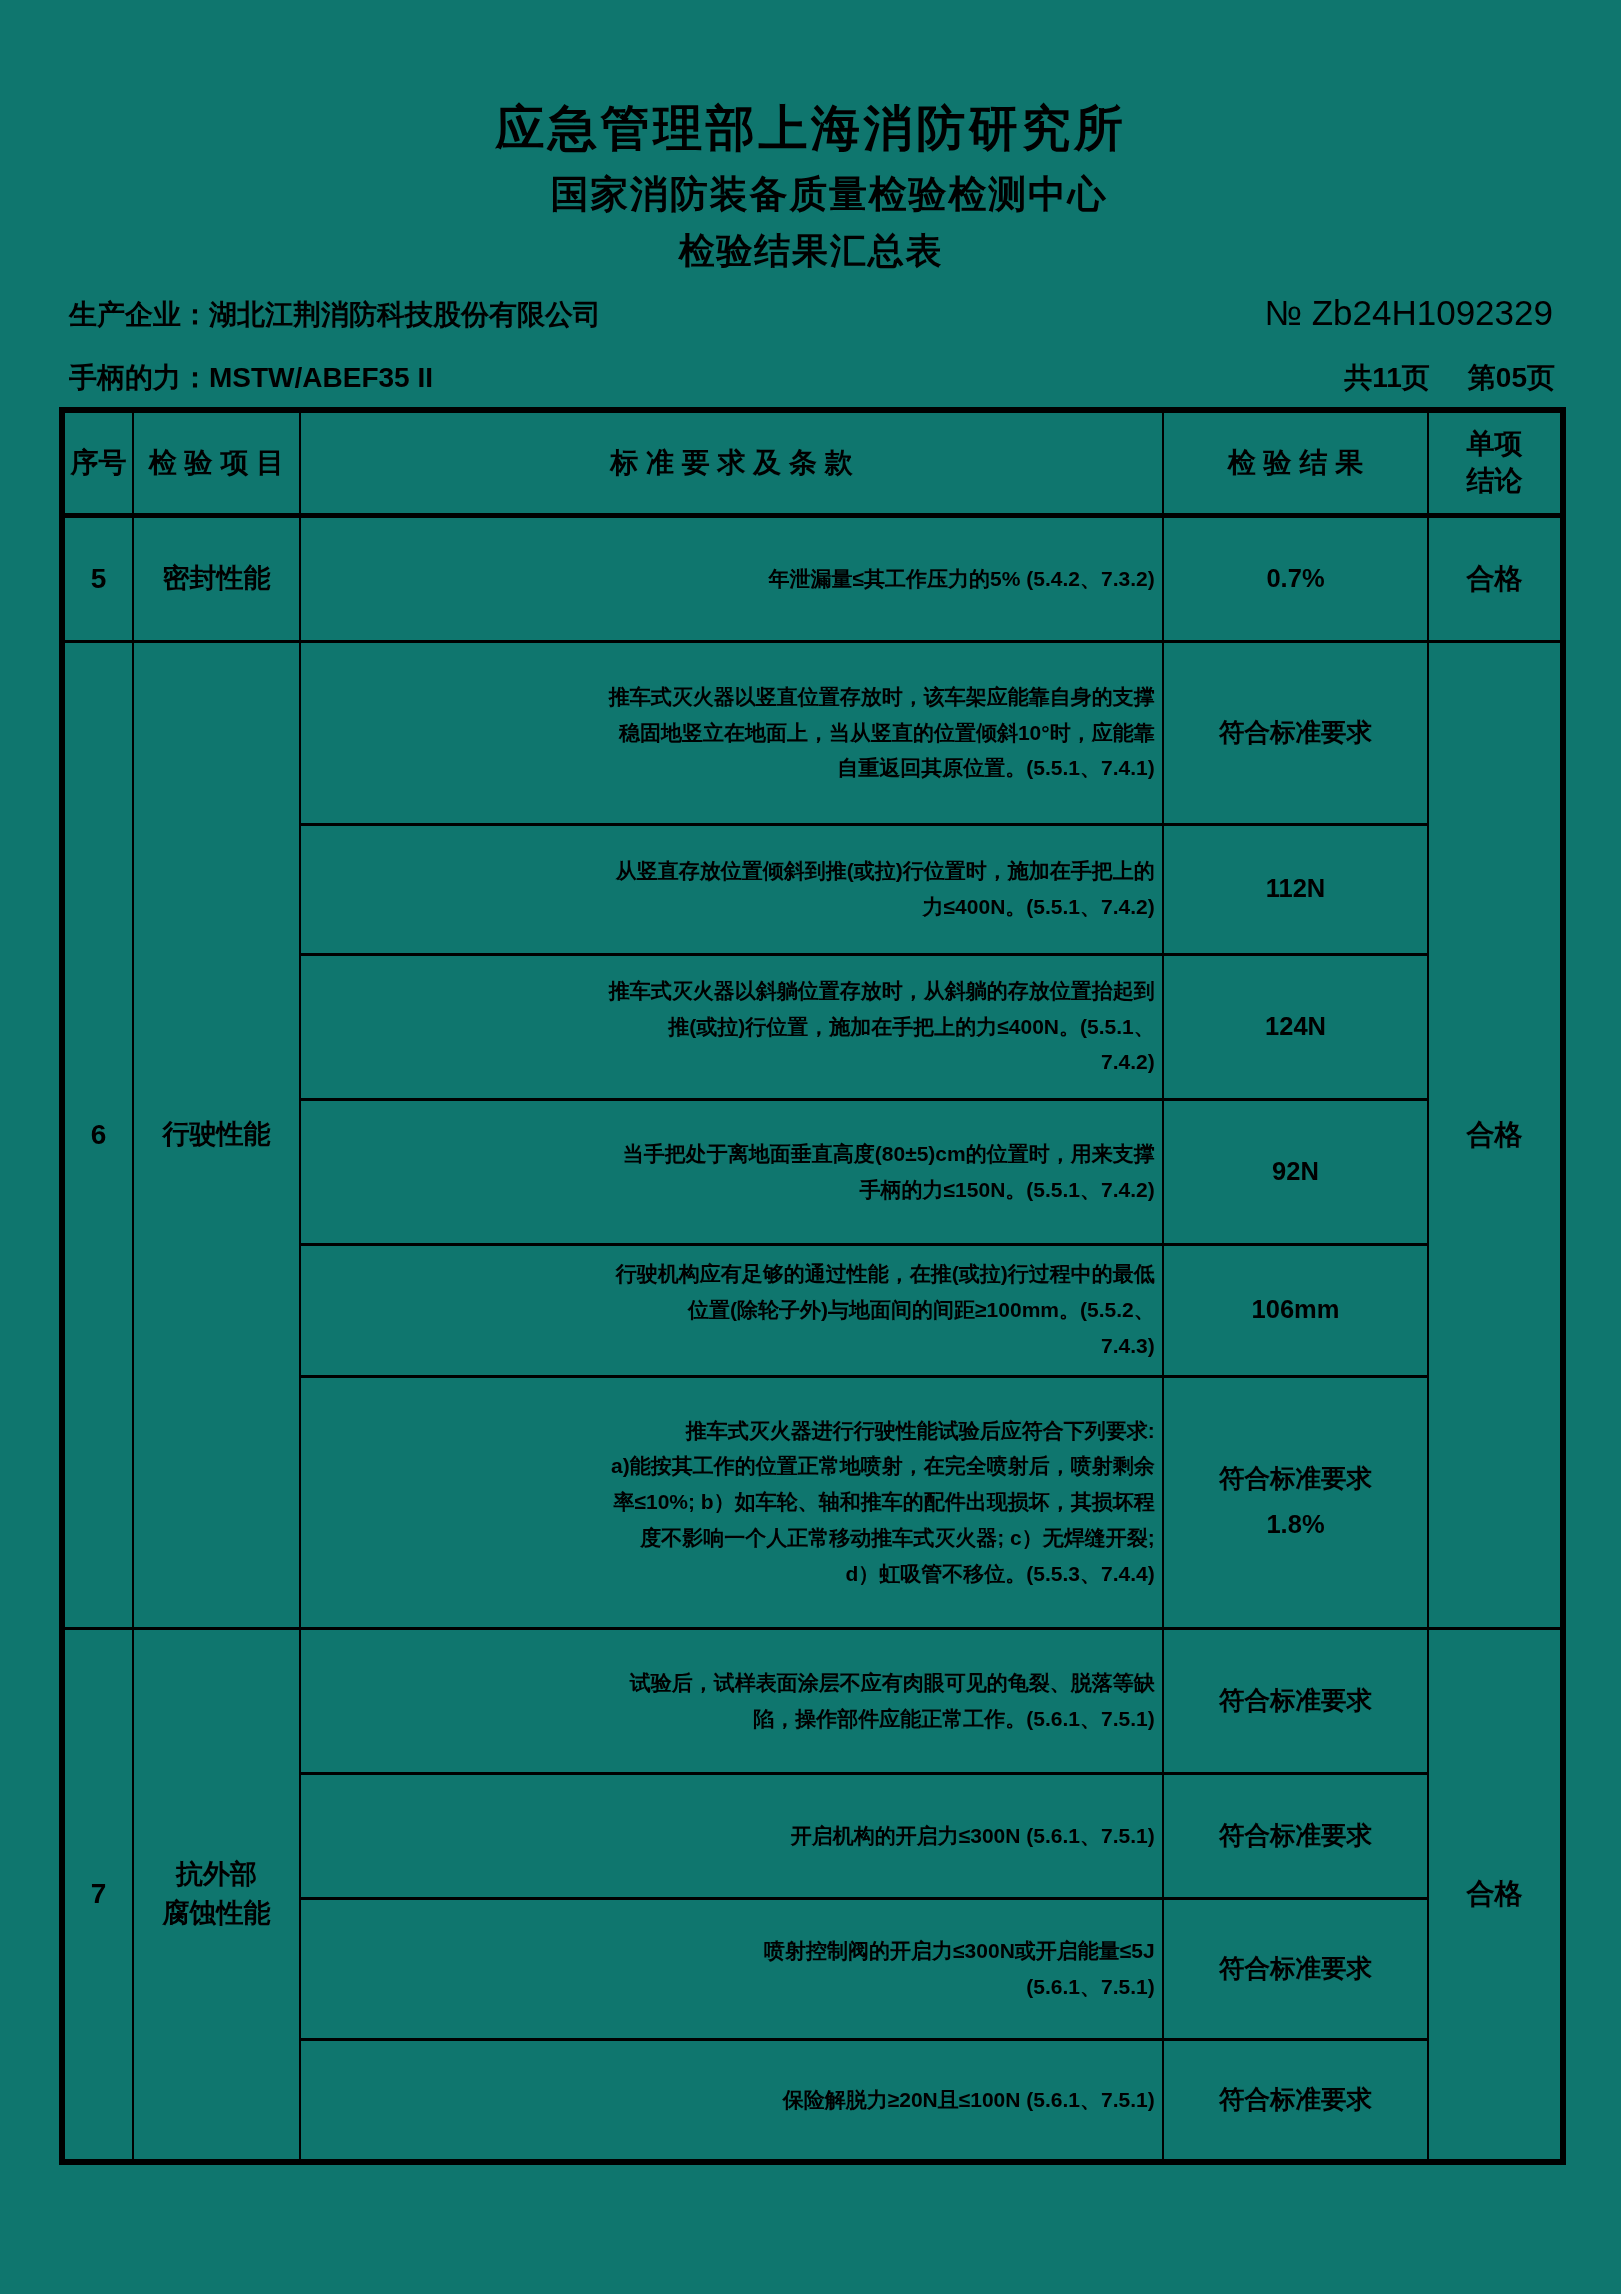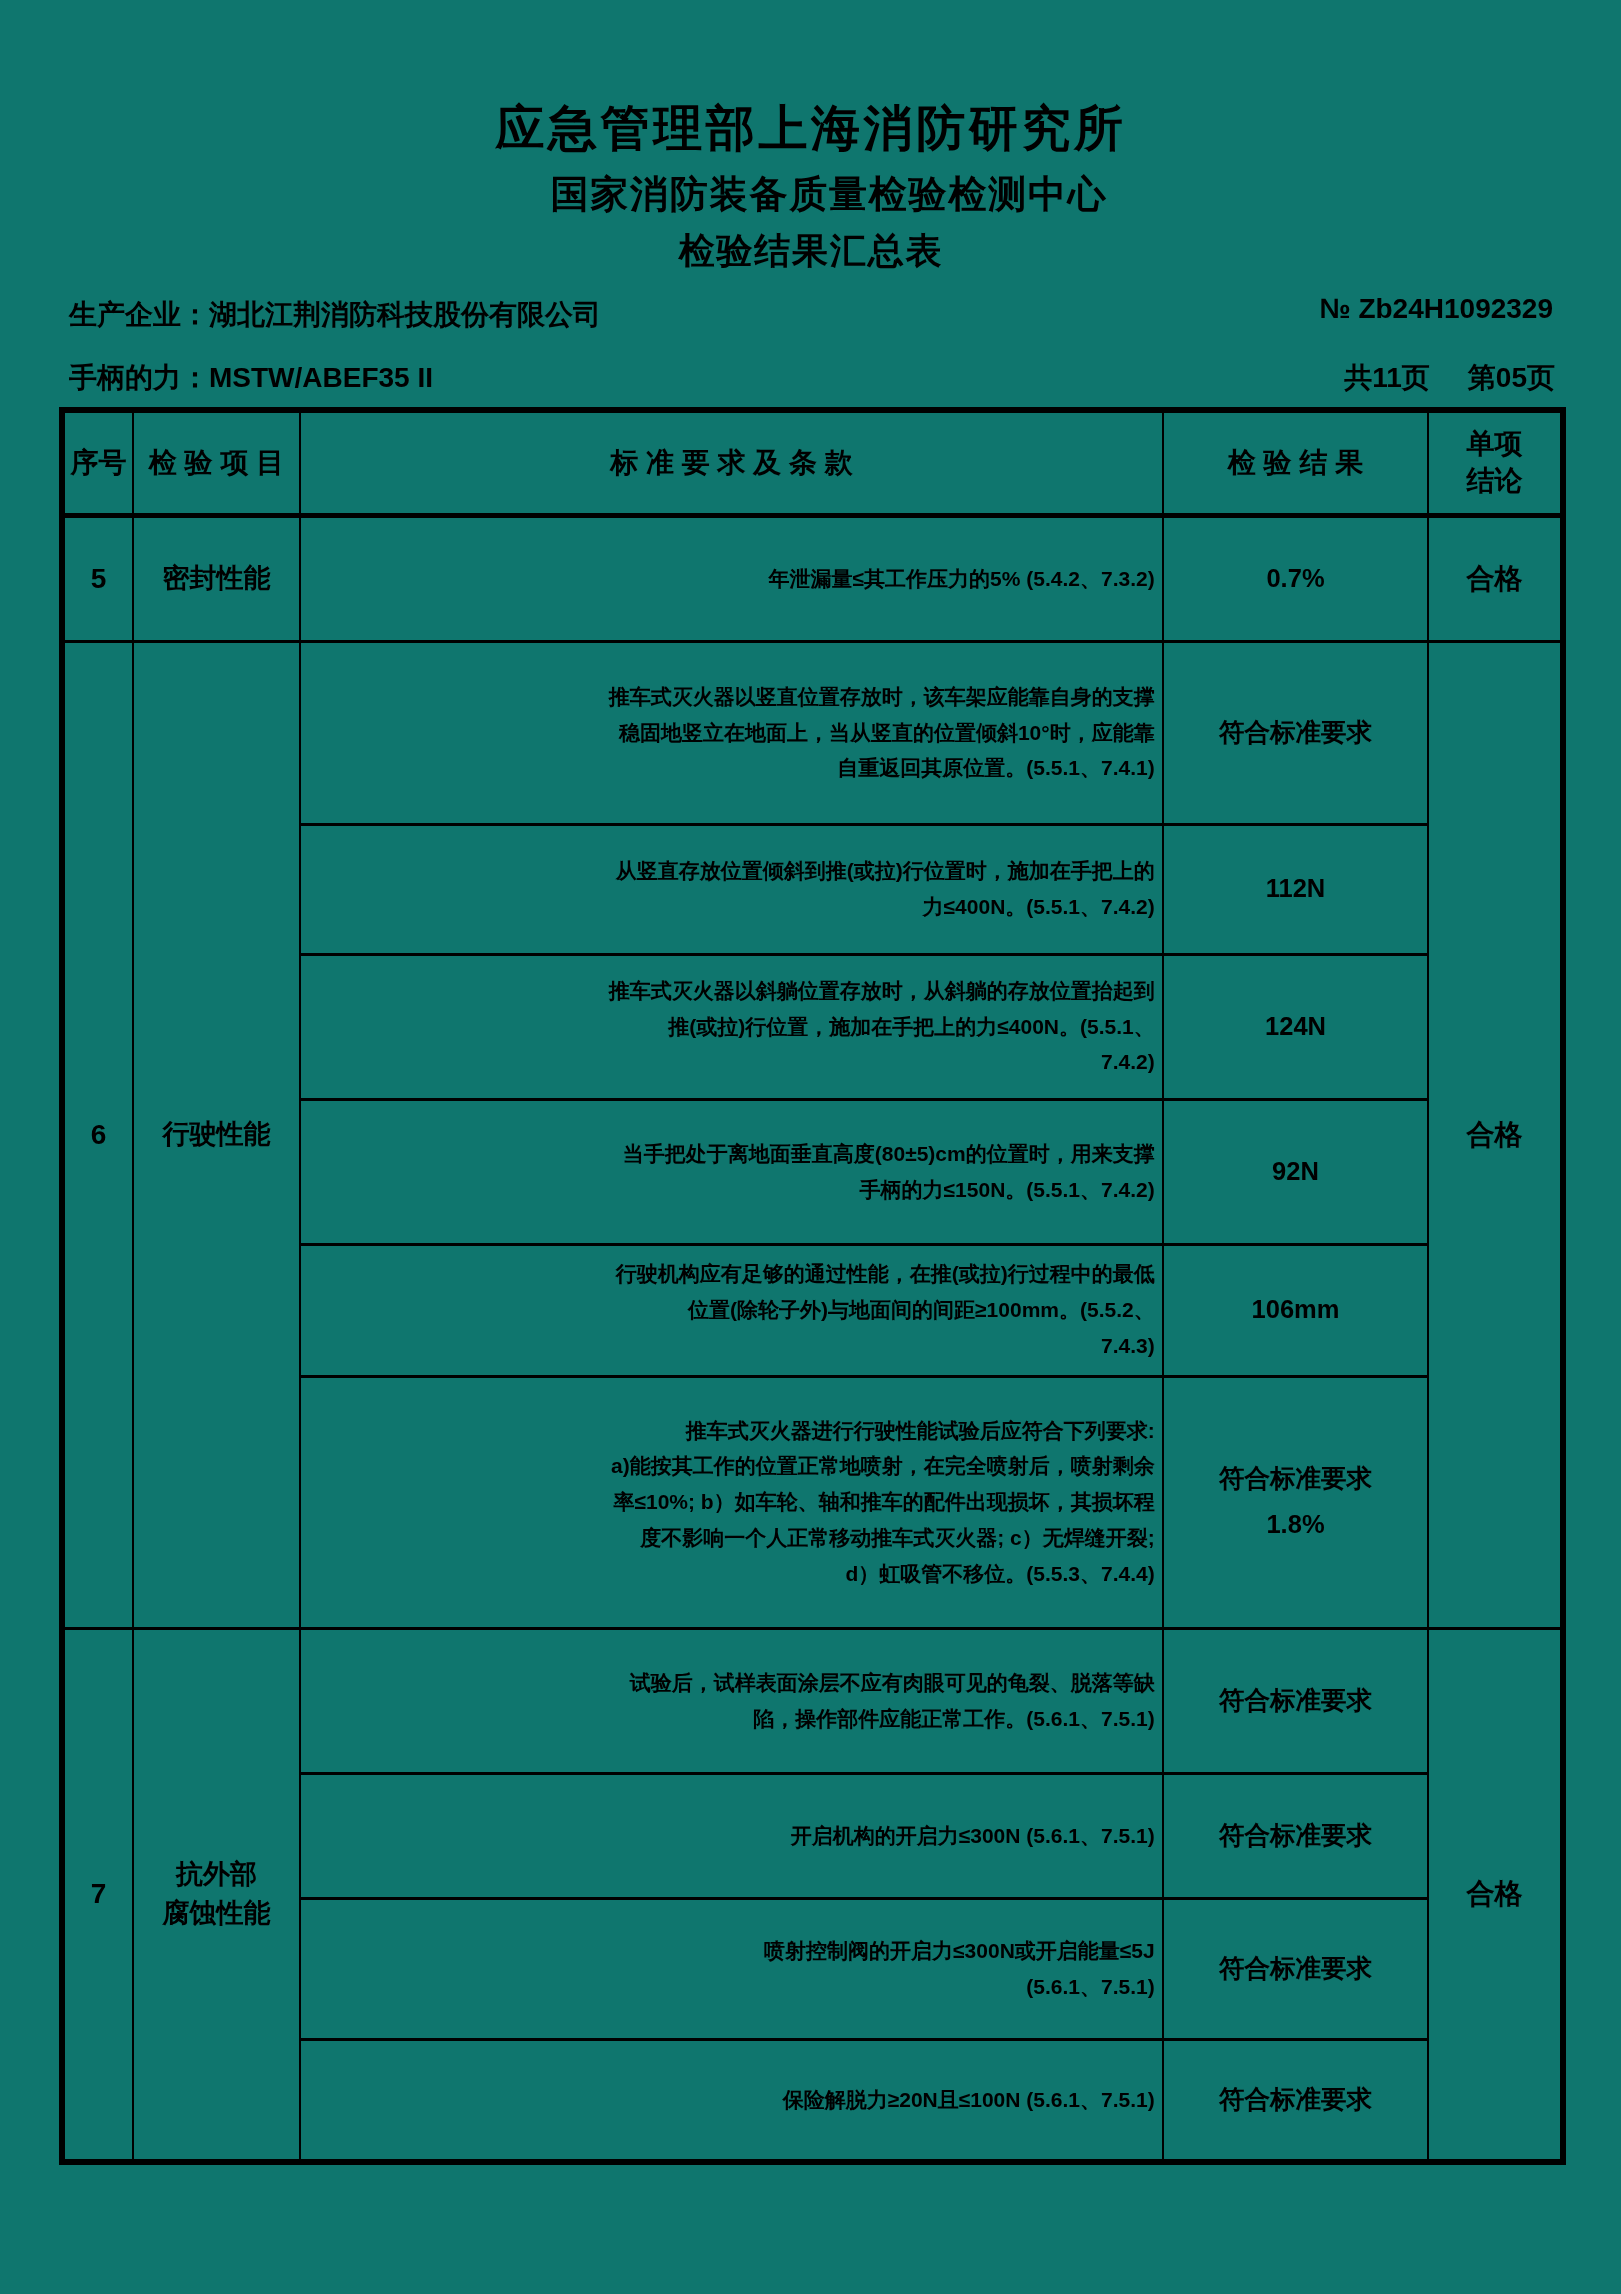--- a/index.html
+++ b/index.html
@@ -24,21 +24,21 @@
   .title3 {
     position:absolute; top:227px; left:0; width:100%;
     text-align:center; font-size:36px; font-weight:bold; letter-spacing:1.8px;
   }
   .info-line1-left {
     position:absolute; top:296px; left:69px;
     font-size:28px; font-weight:bold;
   }
   .report-no {
     position:absolute; top:293px; right:69px;
-    font-size:28px; font-weight:bold;
+    font-size:35px; font-weight:normal;
   }
   .info-line2-left {
     position:absolute; top:359px; left:69px;
     font-size:28px; font-weight:bold;
   }
   .page-info {
     position:absolute; top:359px; right:67px;
     font-size:28px; font-weight:bold;text-align:center;
   }
   .page-info span { display:inline-block; }

